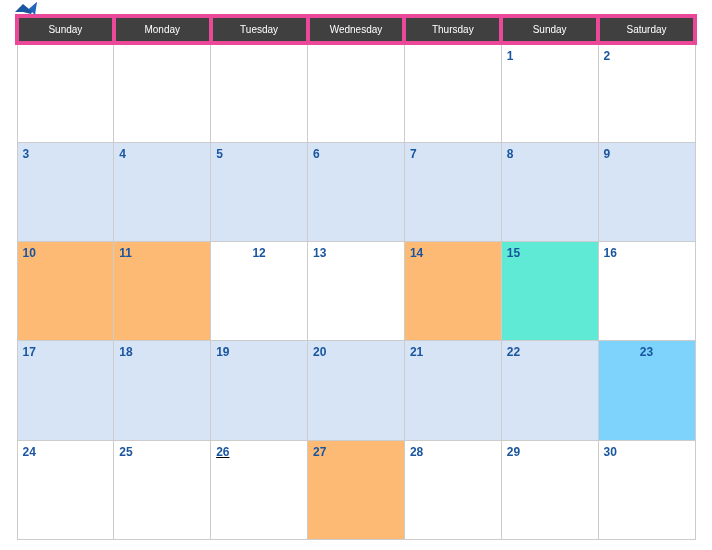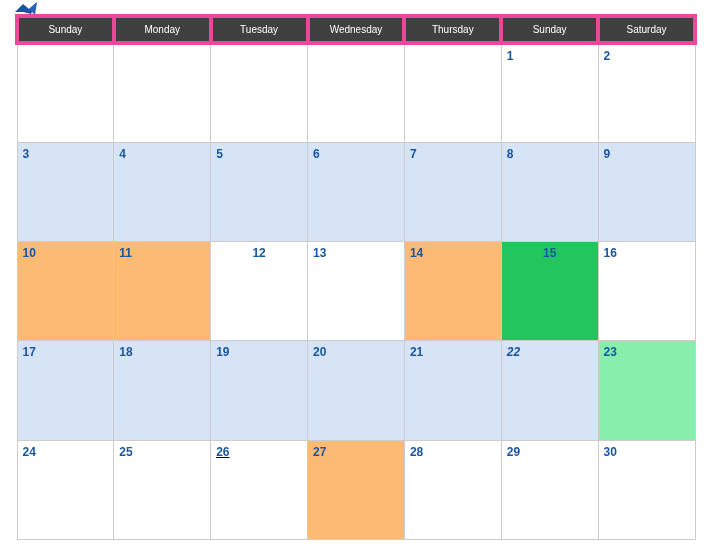--- a/index.html
+++ b/index.html
@@ -197,21 +197,21 @@
         </td>
         <td style="background-color: rgb(255, 255, 255); text-align: center;">
           <span class="day-num">12</span>
         </td>
         <td style="background-color: rgb(255, 255, 255);">
           <span class="day-num">13</span>
         </td>
         <td style="background-color: #fdba74;">
           <span class="day-num">14</span>
         </td>
-        <td style="background-color: #22c55e; text-align: center;">
+        <td style="background-color: #5eead4;">
           <span class="day-num">15</span>
         </td>
         <td style="background-color: rgb(255, 255, 255);">
           <span class="day-num">16</span>
         </td>
       </tr>
       <tr>
         <td style="background-color: rgb(214, 228, 245);">
           <span class="day-num">17</span>
         </td>
@@ -220,24 +220,24 @@
         </td>
         <td style="background-color: rgb(214, 228, 245);">
           <span class="day-num">19</span>
         </td>
         <td style="background-color: rgb(214, 228, 245);">
           <span class="day-num">20</span>
         </td>
         <td style="background-color: rgb(214, 228, 245);">
           <span class="day-num">21</span>
         </td>
-        <td style="background-color: rgb(214, 228, 245); font-style: italic;">
+        <td style="background-color: rgb(214, 228, 245);">
           <span class="day-num">22</span>
         </td>
-        <td style="background-color: #86efac;">
+        <td style="background-color: #7dd3fc; text-align: center;">
           <span class="day-num">23</span>
         </td>
       </tr>
       <tr>
         <td style="background-color: rgb(255, 255, 255);">
           <span class="day-num">24</span>
         </td>
         <td style="background-color: rgb(255, 255, 255);">
           <span class="day-num">25</span>
         </td>

